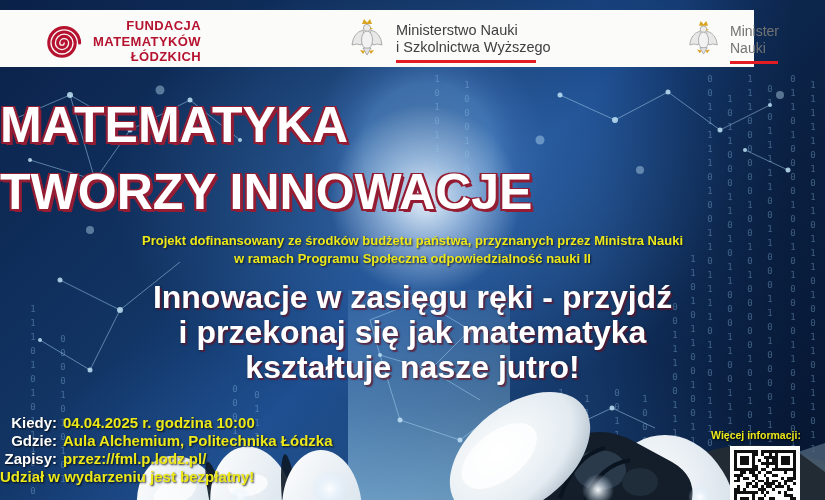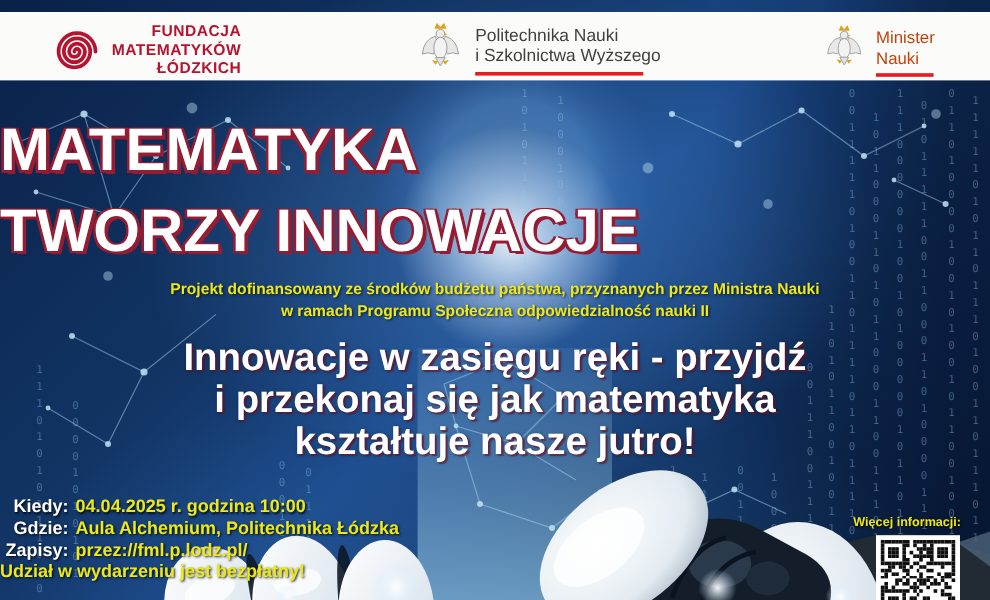--- a/index.html
+++ b/index.html
@@ -12,29 +12,29 @@
       linear-gradient(90deg, rgba(5,20,45,0) 72%, rgba(4,16,38,.55) 96%),
       linear-gradient(135deg,#0a2148 0%,#123565 35%,#1b4a8c 52%,#113261 72%,#081c3e 100%);
   }
   .bg-art,.hand-art{position:absolute;left:0;top:0;width:825px;height:500px;pointer-events:none;}
   .binary-layer{position:absolute;inset:0;pointer-events:none;}
   .binary-layer span{
     position:absolute;color:rgba(150,200,240,.38);font-family:"DejaVu Sans Mono",monospace;
     font-size:9px;line-height:14px;text-align:center;width:10px;
   }
   
-  .header-bar{position:absolute;top:10px;left:0;width:825px;height:57px;background:#fbfbf9;}
+  .header-bar{position:absolute;top:10px;left:0;width:754px;height:57px;background:#fbfbf9;}
   .logo-foundation{position:absolute;left:42px;top:8px;display:flex;align-items:center;gap:11px;}
   .foundation-name{
     text-align:right;color:#b51330;font-weight:bold;font-size:13px;line-height:15.5px;letter-spacing:.4px;width:108px;
   }
   .logo-ministry{position:absolute;left:349px;top:7px;display:flex;align-items:flex-start;gap:11px;}
   .logo-minister{position:absolute;left:687px;top:9px;display:flex;align-items:flex-start;gap:10px;}
   .ministry-text{color:#3f3e40;font-size:14.5px;line-height:17px;padding-top:5px;}
-  .minister-text{color:#c2410c;font-size:14px;line-height:17px;padding-top:4px;}
+  .minister-text{color:#737373;font-size:14px;line-height:17px;padding-top:4px;}
   .red-line{height:3px;background:#e31b23;margin-top:4px;}
   .red-line.w140{width:140px;}
   .red-line.w48{width:48px;}
   
   .main-title{
     position:absolute;top:92px;left:0;width:665px;text-align:left;color:#fff;font-weight:bold;
     font-size:50px;line-height:67px;letter-spacing:0px;
     text-shadow:-2px -1px 0 #951d33,2px -1px 0 #951d33,-2px 2px 0 #951d33,3px 3px 0 #951d33,2px 2px 0 #951d33;
   }
   
@@ -229,21 +229,21 @@
         <circle cx="18" cy="11" r="3.6" fill="#ececec" stroke="#9a9a9a" stroke-width=".8"></circle>
         <polygon points="21,10.5 24,11.5 21,12.5" fill="#d9a520"></polygon>
         <path d="M14 13 Q4 16 3 28 Q8 26 12 28 L16 22 Z" fill="#e8e8e8" stroke="#9a9a9a" stroke-width=".8"></path>
         <path d="M22 13 Q32 16 33 28 Q28 26 24 28 L20 22 Z" fill="#e8e8e8" stroke="#9a9a9a" stroke-width=".8"></path>
         <ellipse cx="18" cy="23" rx="5.5" ry="9" fill="#f2f2f2" stroke="#9a9a9a" stroke-width=".8"></ellipse>
         <polygon points="14,31 18,38 22,31" fill="#e2e2e2" stroke="#9a9a9a" stroke-width=".8"></polygon>
         <polygon points="11,33 14,37 16,34" fill="#d9a520"></polygon>
         <polygon points="25,33 22,37 20,34" fill="#d9a520"></polygon>
       </svg>
       <div class="ministry-text">
-        <div>Politechnika Nauki</div>
+        <div>Ministerstwo Nauki</div>
         <div>i Szkolnictwa Wyższego</div>
         <div class="red-line w140"></div>
       </div>
     </div>
 
     <div class="logo-minister">
       <svg width="33" height="39" viewBox="0 0 36 42">
         <polygon points="13,7 15,2 18,5.5 21,2 23,7" fill="#d9a520"></polygon>
         <circle cx="18" cy="11" r="3.6" fill="#ececec" stroke="#9a9a9a" stroke-width=".8"></circle>
         <polygon points="21,10.5 24,11.5 21,12.5" fill="#d9a520"></polygon>

